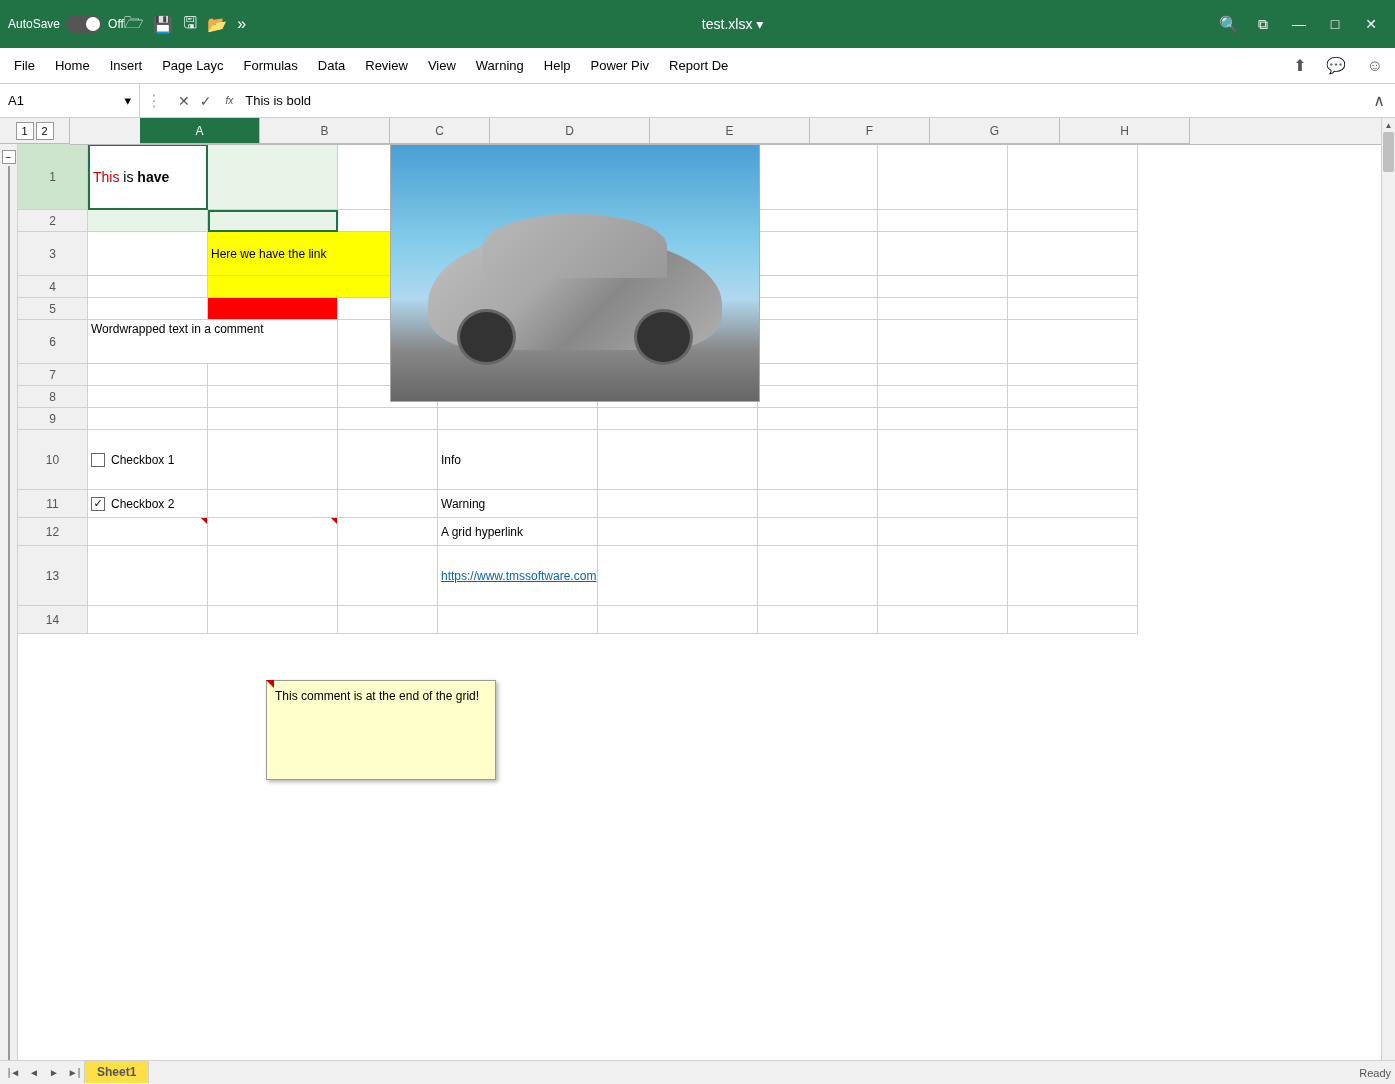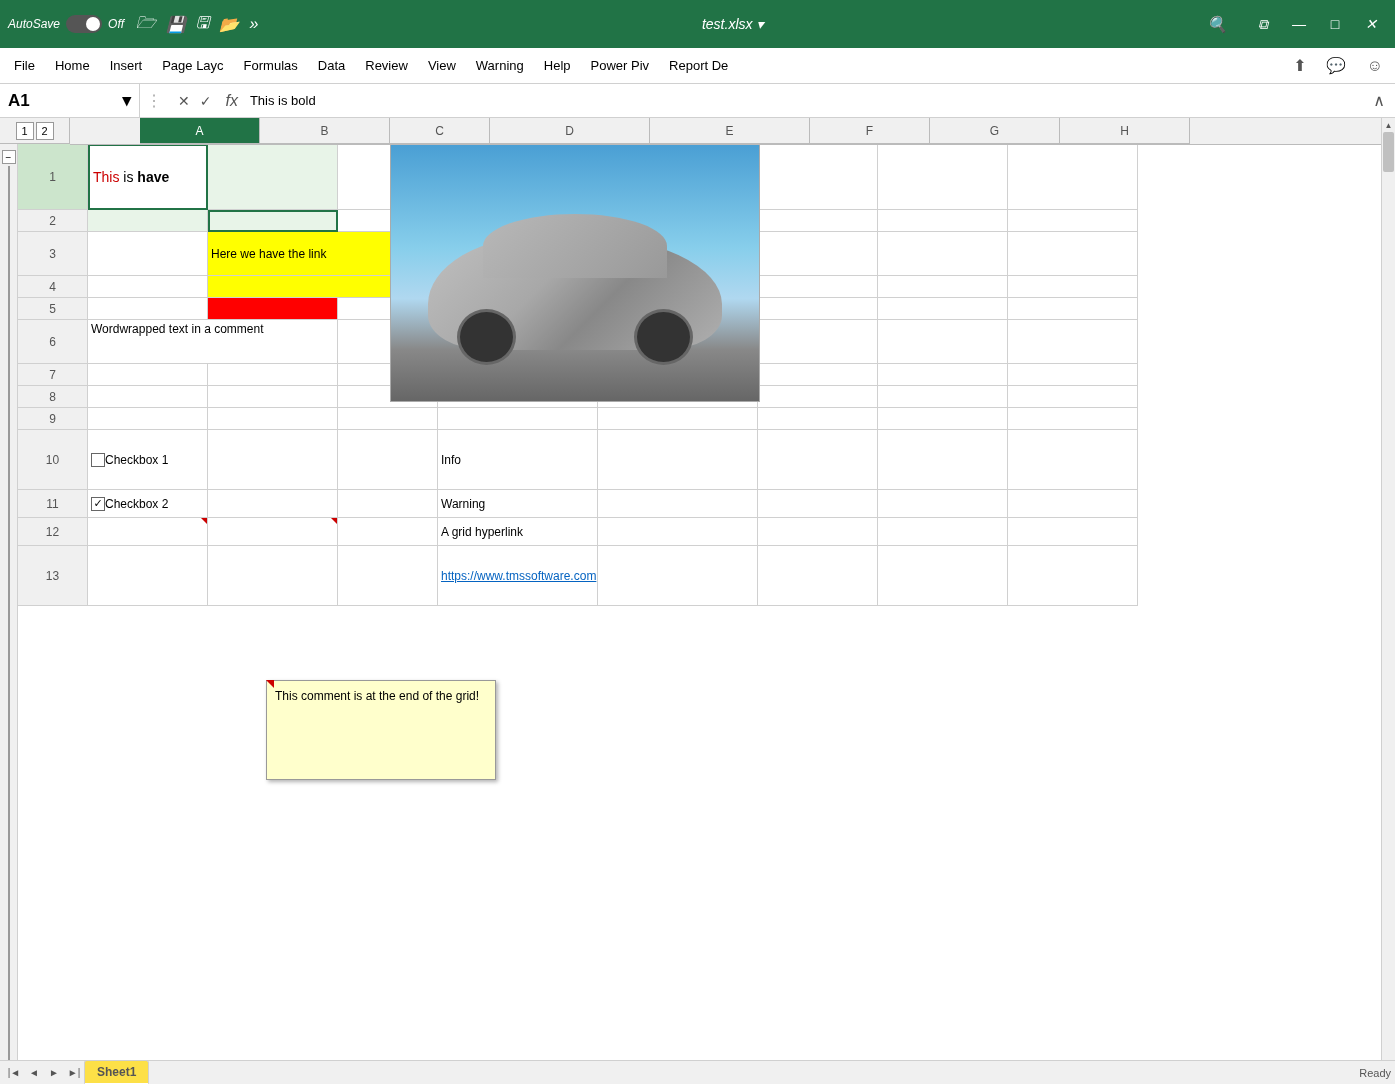--- a/index.html
+++ b/index.html
@@ -6,22 +6,20 @@
     body { font-family: 'Segoe UI', Arial, sans-serif; font-size: 13px; background: #f0f0f0; overflow: hidden; }
 
     
     .title-bar {
       background: #217346;
       color: white;
       height: 48px;
       display: flex;
       align-items: center;
       padding: 0 8px;
-      gap: 12px;
-      font-style: italic;
     }
     .title-bar .autosave {
       display: flex; align-items: center; gap: 6px; font-size: 12px;
     }
     .toggle-off {
       background: #555; border-radius: 10px; width: 36px; height: 18px;
       display: inline-flex; align-items: center; padding: 2px;
     }
     .toggle-off .knob {
       background: white; border-radius: 50%; width: 14px; height: 14px; margin-left: auto;
@@ -58,28 +56,28 @@
       display: flex;
       align-items: center;
       border-bottom: 1px solid #d0d0d0;
       gap: 0;
     }
     .cell-ref {
       width: 140px;
       border: none;
       border-right: 1px solid #d0d0d0;
       padding: 0 8px;
-      font-size: 17px;
+      font-size: 13px;
       height: 100%;
-      display: flex; align-items: center; justify-content: space-between; font-weight: bold;
+      display: flex; align-items: center; justify-content: space-between;
     }
     .formula-bar .separator { color: #aaa; padding: 0 6px; cursor: pointer; font-size: 16px; }
     .formula-bar .fx-icons { display: flex; gap: 2px; padding: 0 6px; }
     .fx-icon { color: #555; cursor: pointer; font-size: 14px; padding: 2px 4px; }
-    .fx-label { color: #555; font-style: italic; font-size: 16px; padding: 0 4px; }
+    .fx-label { color: #555; font-style: italic; font-size: 10px; padding: 0 4px; }
     .formula-input {
       flex: 1; border: none; outline: none; padding: 0 8px; font-size: 13px; height: 100%;
     }
     .formula-bar .expand-btn { padding: 0 10px; color: #555; cursor: pointer; font-size: 16px; }
     .sheet-tab { padding: 4px 12px; background: white; border: 1px solid #d0d0d0; border-bottom: none; margin-right: 2px; font-size: 12px; cursor: pointer; border-radius: 3px 3px 0 0; }
     .sheet-tab.active { background: #fde047; border-bottom: 2px solid white; font-weight: 600; }
 
     
     .spreadsheet {
       position: relative;
@@ -228,21 +226,21 @@
       box-shadow: 2px 2px 4px rgba(0,0,0,0.3);
       white-space: normal;
       width: 230px;
       min-height: 100px;
     }
 
     
     .checkbox-cell {
       display: flex;
       align-items: center;
-      gap: 0;
+      gap: 6px;
     }
     .cb-box {
       width: 14px; height: 14px;
       border: 1px solid #666;
       background: white;
       display: inline-flex; align-items: center; justify-content: center;
       font-size: 11px;
     }
 
     
@@ -563,20 +561,31 @@
         <div class="grid-cell col-c" style="height:60px;"></div>
         <div class="grid-cell col-d" style="height:60px;">
           <span class="hyperlink">https://www.tmssoftware.com</span>
         </div>
         <div class="grid-cell col-e" style="height:60px;"></div>
         <div class="grid-cell col-f" style="height:60px;"></div>
         <div class="grid-cell col-g" style="height:60px;"></div>
         <div class="grid-cell col-h" style="height:60px;"></div>
       </div>
 
+      <div class="grid-row">
+        <div class="row-header" style="height:28px;">14</div>
+        <div class="grid-cell col-a" style="height:28px;"></div>
+        <div class="grid-cell col-b" style="height:28px;"></div>
+        <div class="grid-cell col-c" style="height:28px;"></div>
+        <div class="grid-cell col-d" style="height:28px;"></div>
+        <div class="grid-cell col-e" style="height:28px;"></div>
+        <div class="grid-cell col-f" style="height:28px;"></div>
+        <div class="grid-cell col-g" style="height:28px;"></div>
+        <div class="grid-cell col-h" style="height:28px;"></div>
+      </div>
 
       <div class="cell-image" style="left: 372px; top: 0; width: 370px; height: 258px;">
         <div class="sky-gradient">
           <div class="car-body"></div>
           <div class="car-roof"></div>
           <div class="car-wheel-l"></div>
           <div class="car-wheel-r"></div>
         </div>
       </div>
 

